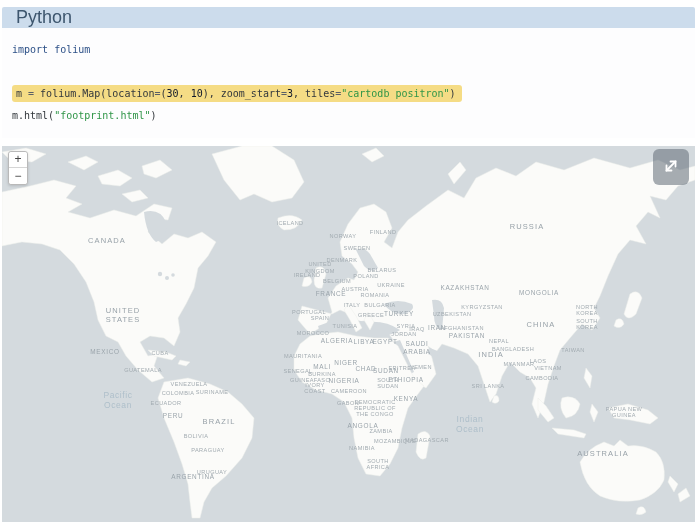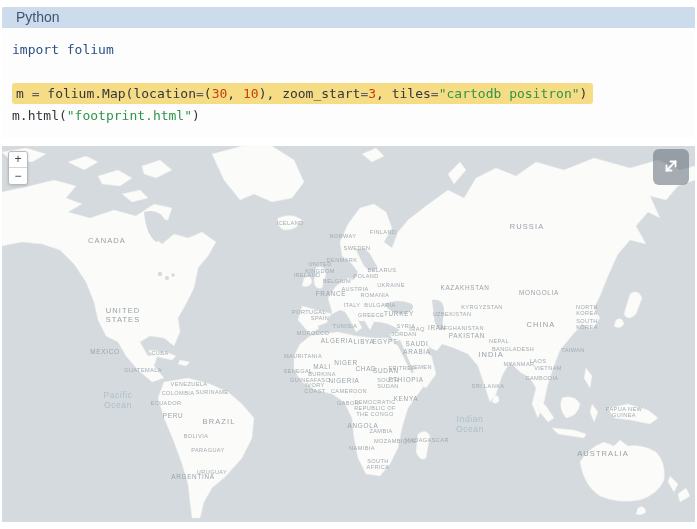--- a/index.html
+++ b/index.html
@@ -2,33 +2,33 @@
 <html><head>
 <meta charset="utf-8">
 <style>
   html,body{margin:0;padding:0;background:#ffffff;}
   body{width:697px;height:529px;overflow:hidden;font-family:"Liberation Sans",sans-serif;}
   .page{padding:7px 2px 0 2px;width:693px;}
 
   
   .panel-header{
     background:#ccdcec;color:#3d566e;height:21px;line-height:21px;
-    padding-left:14px;font-size:14px;border-radius:2px 2px 0 0;
+    padding-left:14px;font-size:18px;border-radius:2px 2px 0 0;
   }
   .code-block{
     background:#fdfdfe;padding:11px 10px 11px 10px;
     font-family:"DejaVu Sans Mono","Liberation Mono",monospace;
-    font-size:13px;color:#32373c;
+    font-size:10px;color:#32373c;
   }
   .code-line{height:22px;line-height:22px;white-space:pre;}
   .hl-wrap{background:#f5dc85;border-radius:3px;padding:3px 6px 3px 4px;}
   .tk-kw{color:#2c5087;}
   .tk-pl{color:#32373c;}
   .tk-op{color:#5a5f66;}
-  .tk-num{color:#c2410c;}
+  .tk-num{color:#0f172a;}
   .tk-str{color:#2f9547;}
 
   
   .map-wrap{
     position:relative;margin-top:8px;width:693px;height:376px;
     background:#d4dade;overflow:hidden;
   }
   .map-svg{position:absolute;left:0;top:0;}
   .land{fill:#fbfbf9;stroke:#eceeea;stroke-width:0.5;}
   .water{fill:#d4dade;}

